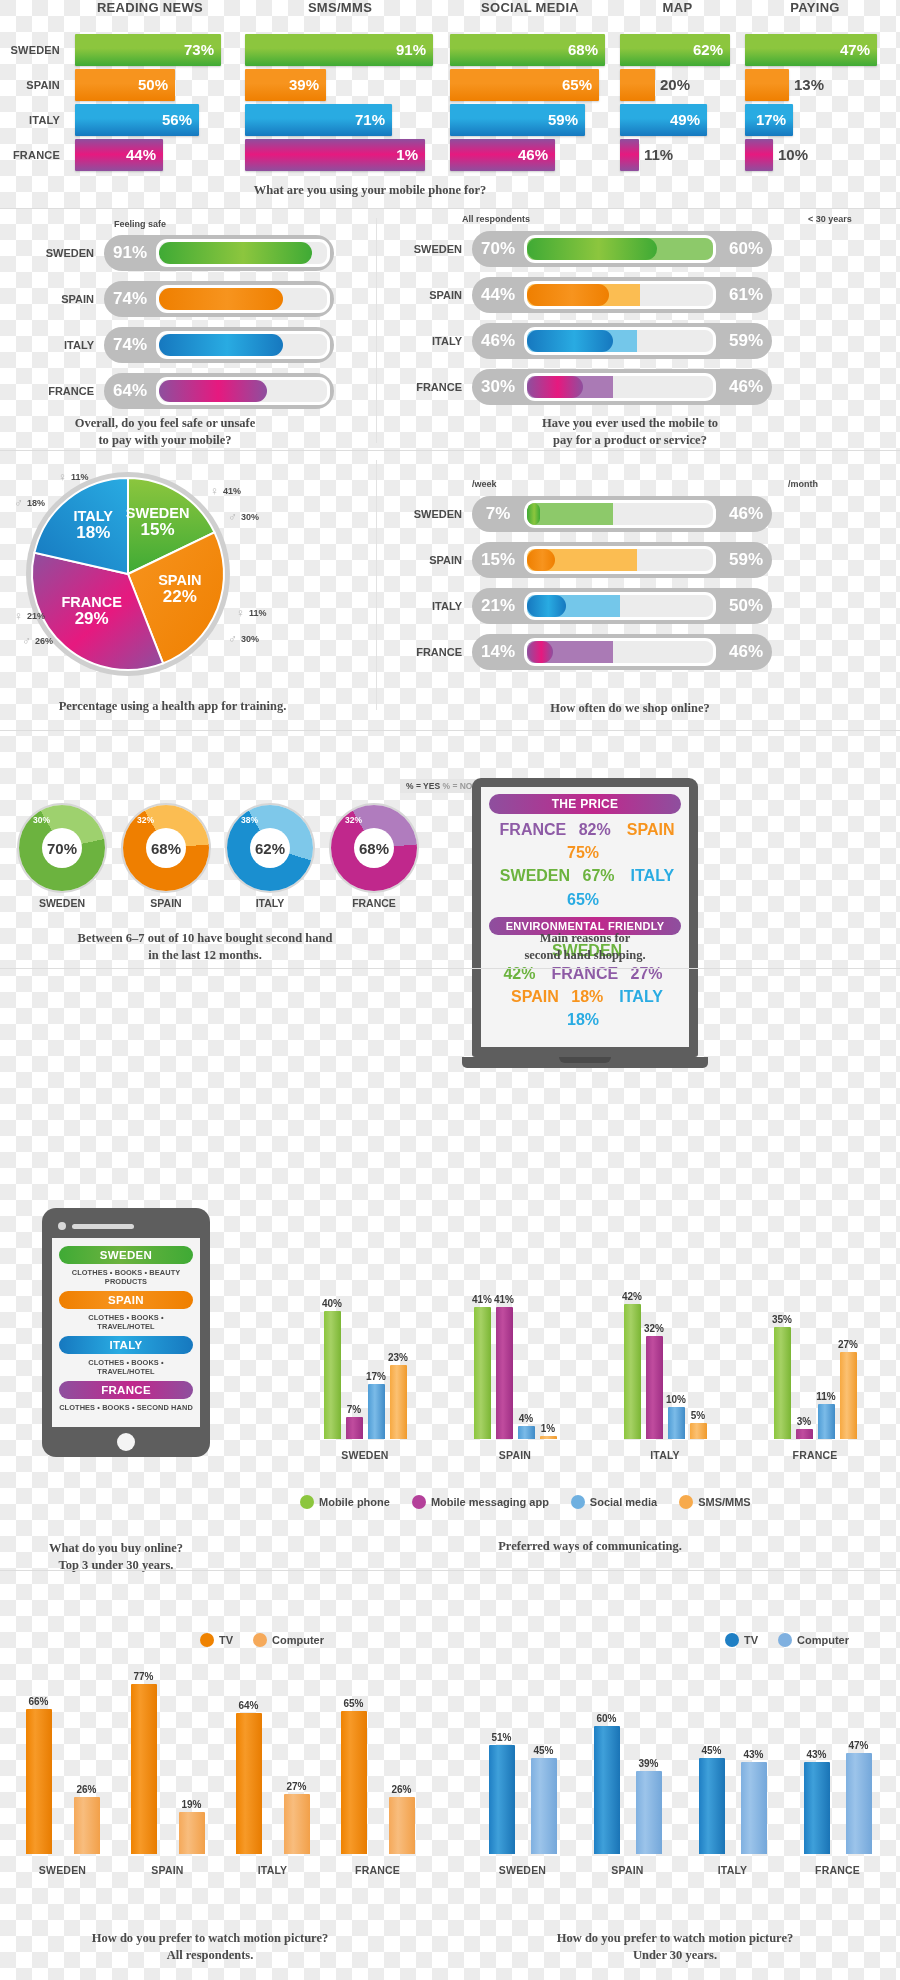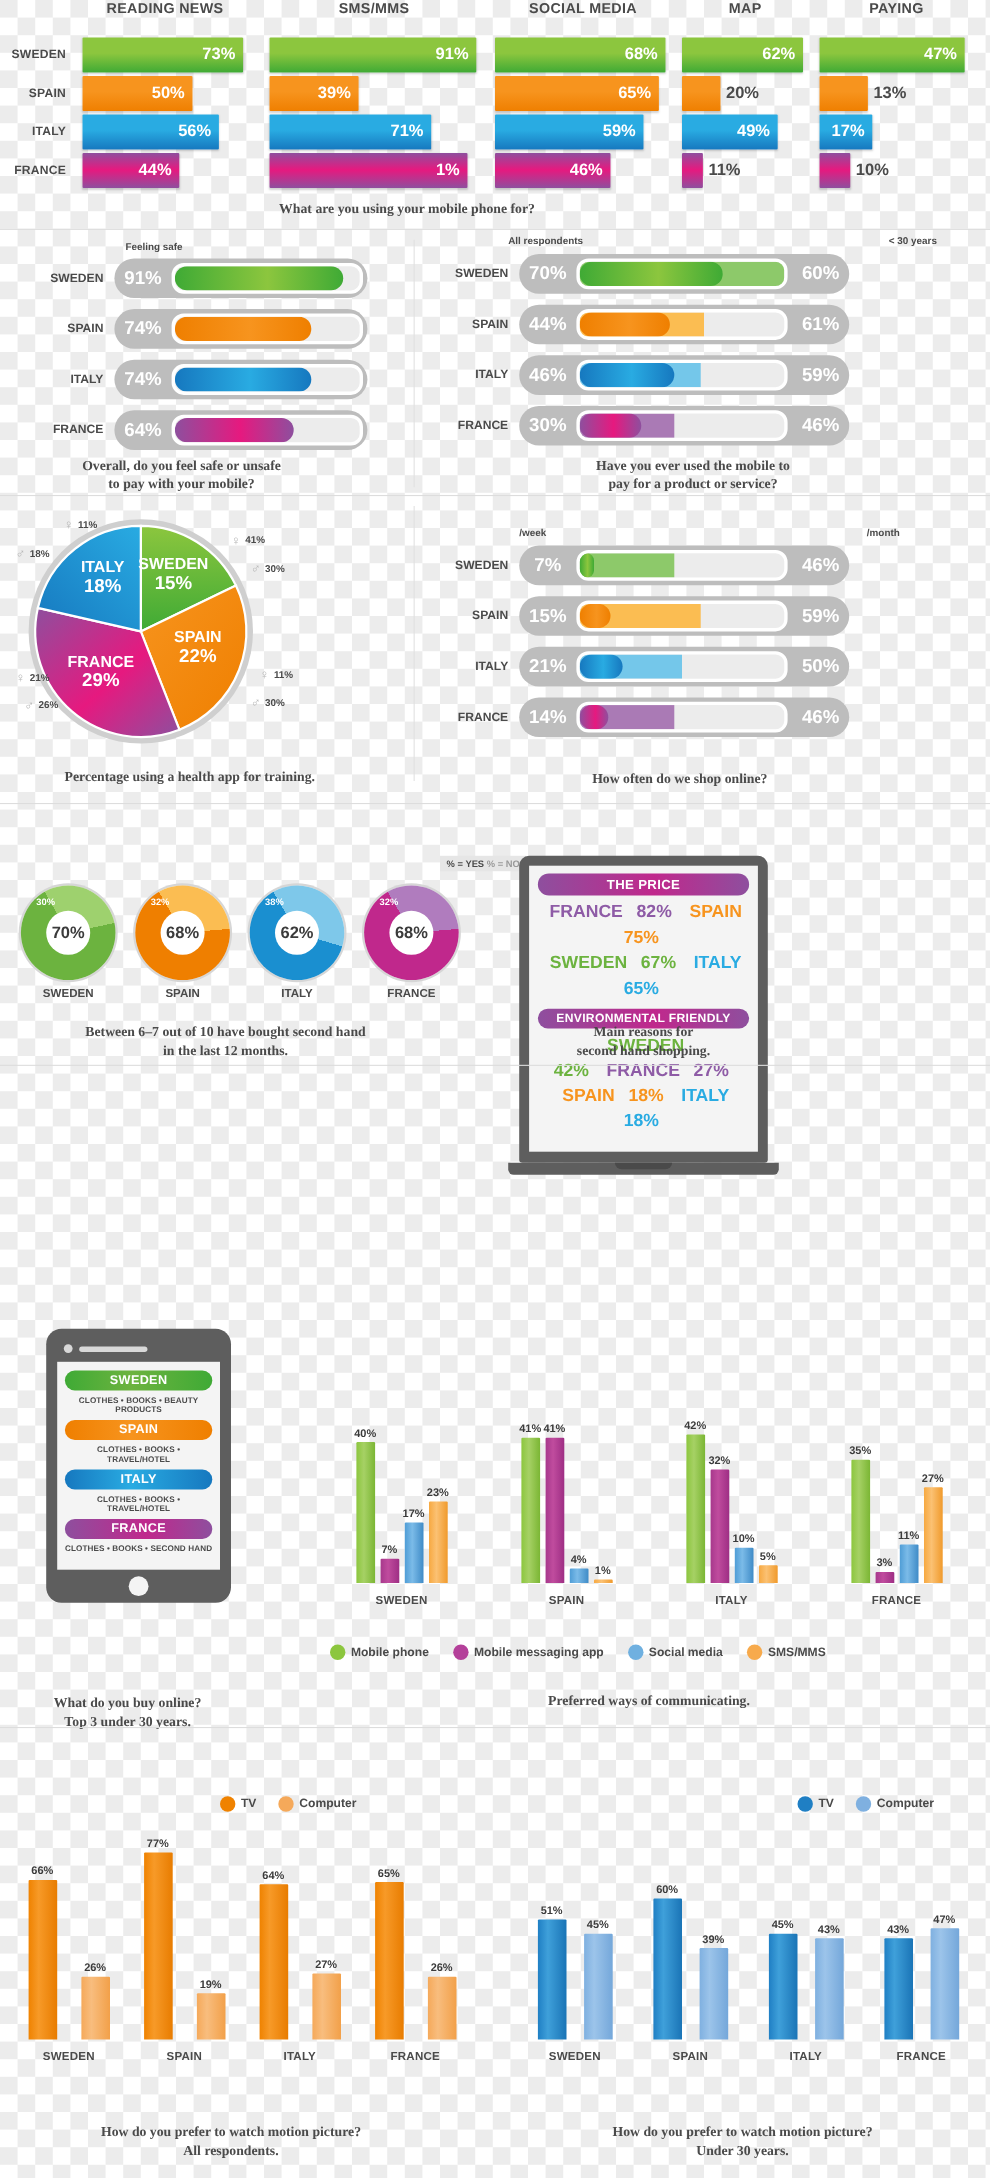--- a/index.html
+++ b/index.html
@@ -502,21 +502,21 @@
           <div class="pv">14%</div>
           <div class="pinner">
             <div class="pfill2 l-purple" style="left: 0px; width: 46%;"></div>
             <div class="pfill f-purple" style="width: 14%;"></div>
           </div>
           <div class="pv right">46%</div>
         </div>
       </div>
     </div>
 </div>
-<div class="cap" style="position:absolute;top:700px;left:368px;width:500px;">How often do we shop online?</div>
+<div class="cap" style="position:absolute;top:700px;left:380px;width:500px;">How often do we shop online?</div>
 
 <div class="sep" style="position:absolute;top:730px;left:0;width:900px;"></div>
 
 <div style="position:absolute;top:775px;left:400px;">
   <span class="yesno"><span>% = YES</span> <span class="no">% = NO</span></span>
 </div>
 
 <div id="donuts" style="position:absolute;top:805px;left:14px;display:flex;gap:8px;">
     <div style="width: 96px;">
       <div class="donut" style="margin: 0px auto;">

